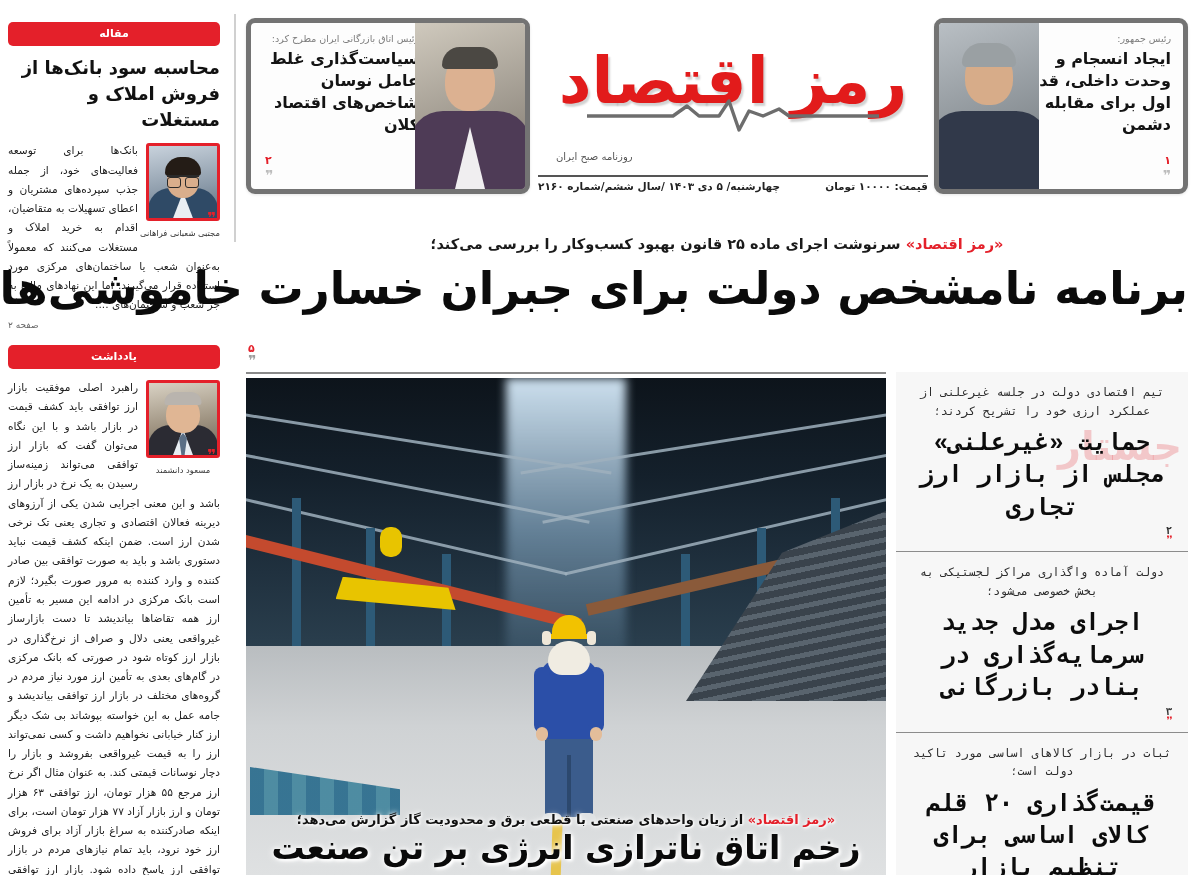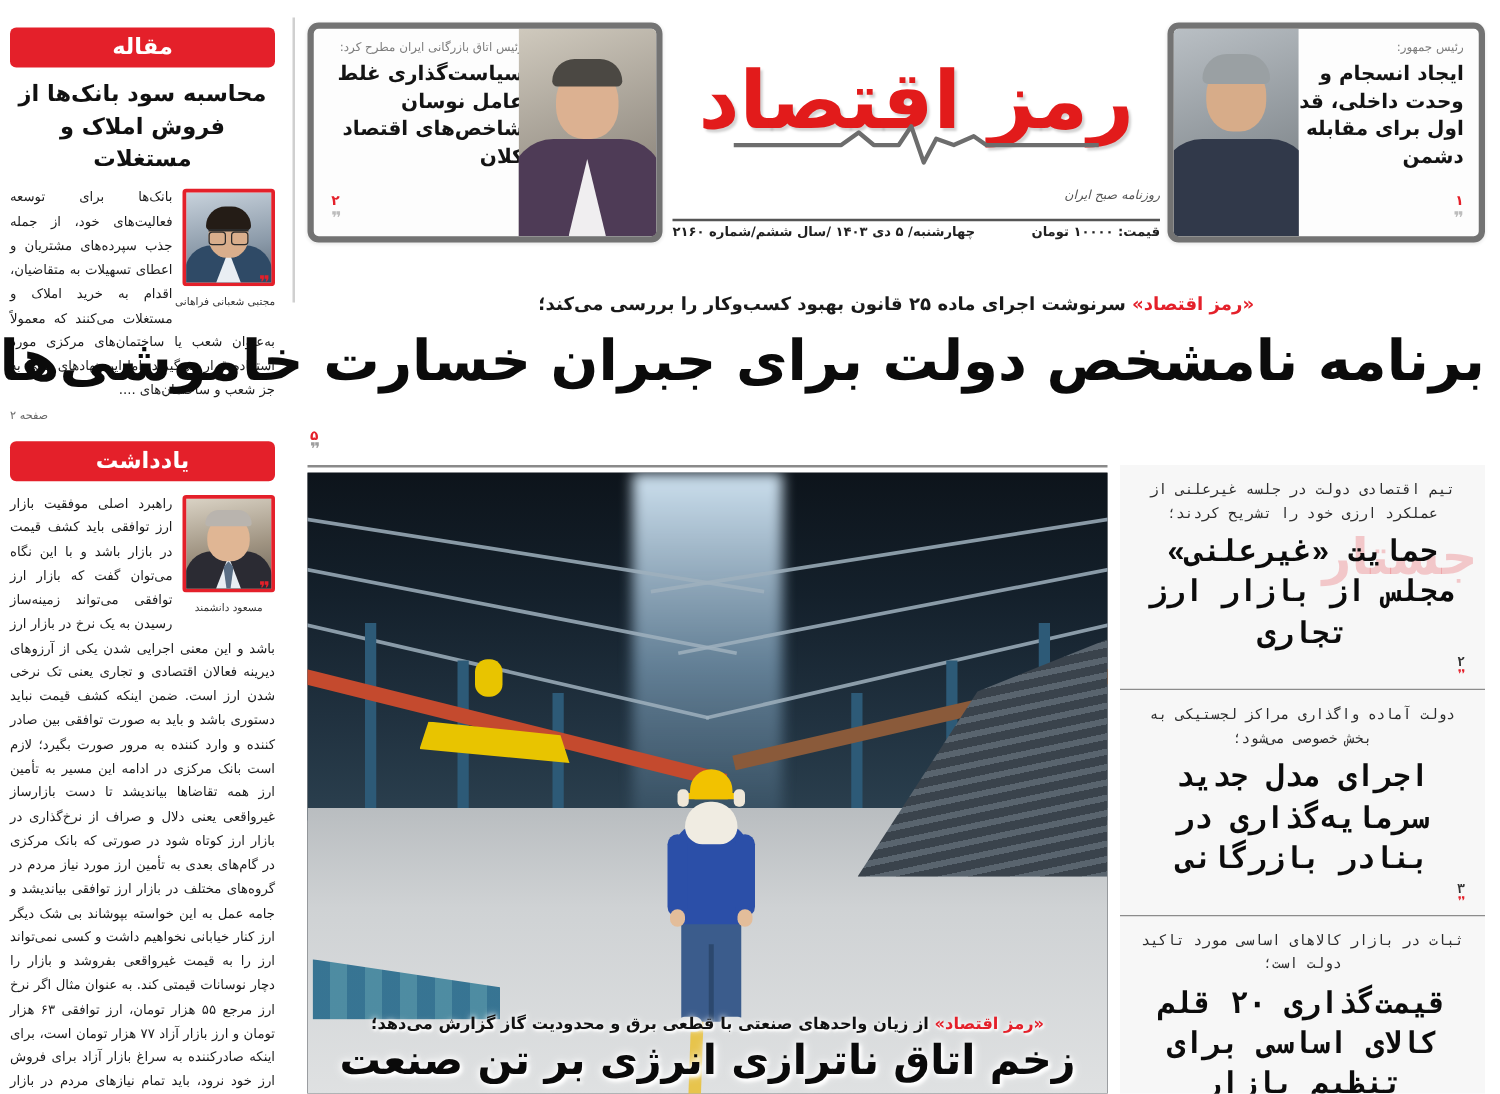--- a/index.html
+++ b/index.html
@@ -29,30 +29,29 @@
     height: 875px;
     background: #ffffff;
     padding: 22px 8px 0 8px;
     border-left: none;
   }
 
   .section-badge {
     background: #e4202a;
     color: #ffffff;
     text-align: center;
-    font-size: 18px;
+    font-size: 11px;
     font-weight: bold;
     letter-spacing: 1px;
     padding: 5px 0 6px 0;
     border-radius: 5px;
     margin-bottom: 9px;
   }
 
   .op-headline {
-    text-align: center;
     font-size: 18px;
     font-weight: bold;
     line-height: 1.45;
     color: #111;
     margin-bottom: 8px;
     letter-spacing: -0.4px;
   }
 
   .op-body-wrap {
     position: relative;
@@ -252,23 +251,22 @@
     letter-spacing: -2px;
     line-height: 1.05;
     margin-top: 20px;
     text-shadow: 2px 3px 2px rgba(0,0,0,0.18);
     font-family: "DejaVu Sans", "Liberation Sans", sans-serif;
   }
   .logo-sub {
     font-size: 10px;
     color: #555;
     margin-top: 22px;
-    text-align: right;
+    text-align: left;
     padding-left: 18px;
-    font-style: italic;
   }
   .pulse-wrap { position: relative; height: 30px; margin-top: -16px; }
   .pulse-wrap svg { position:absolute; left:50%; transform:translateX(-50%); top:0; }
 
   .dateline {
     position: absolute;
     left: 0; right: 0; bottom: 2px;
     display: flex;
     justify-content: space-between;
     align-items: center;

